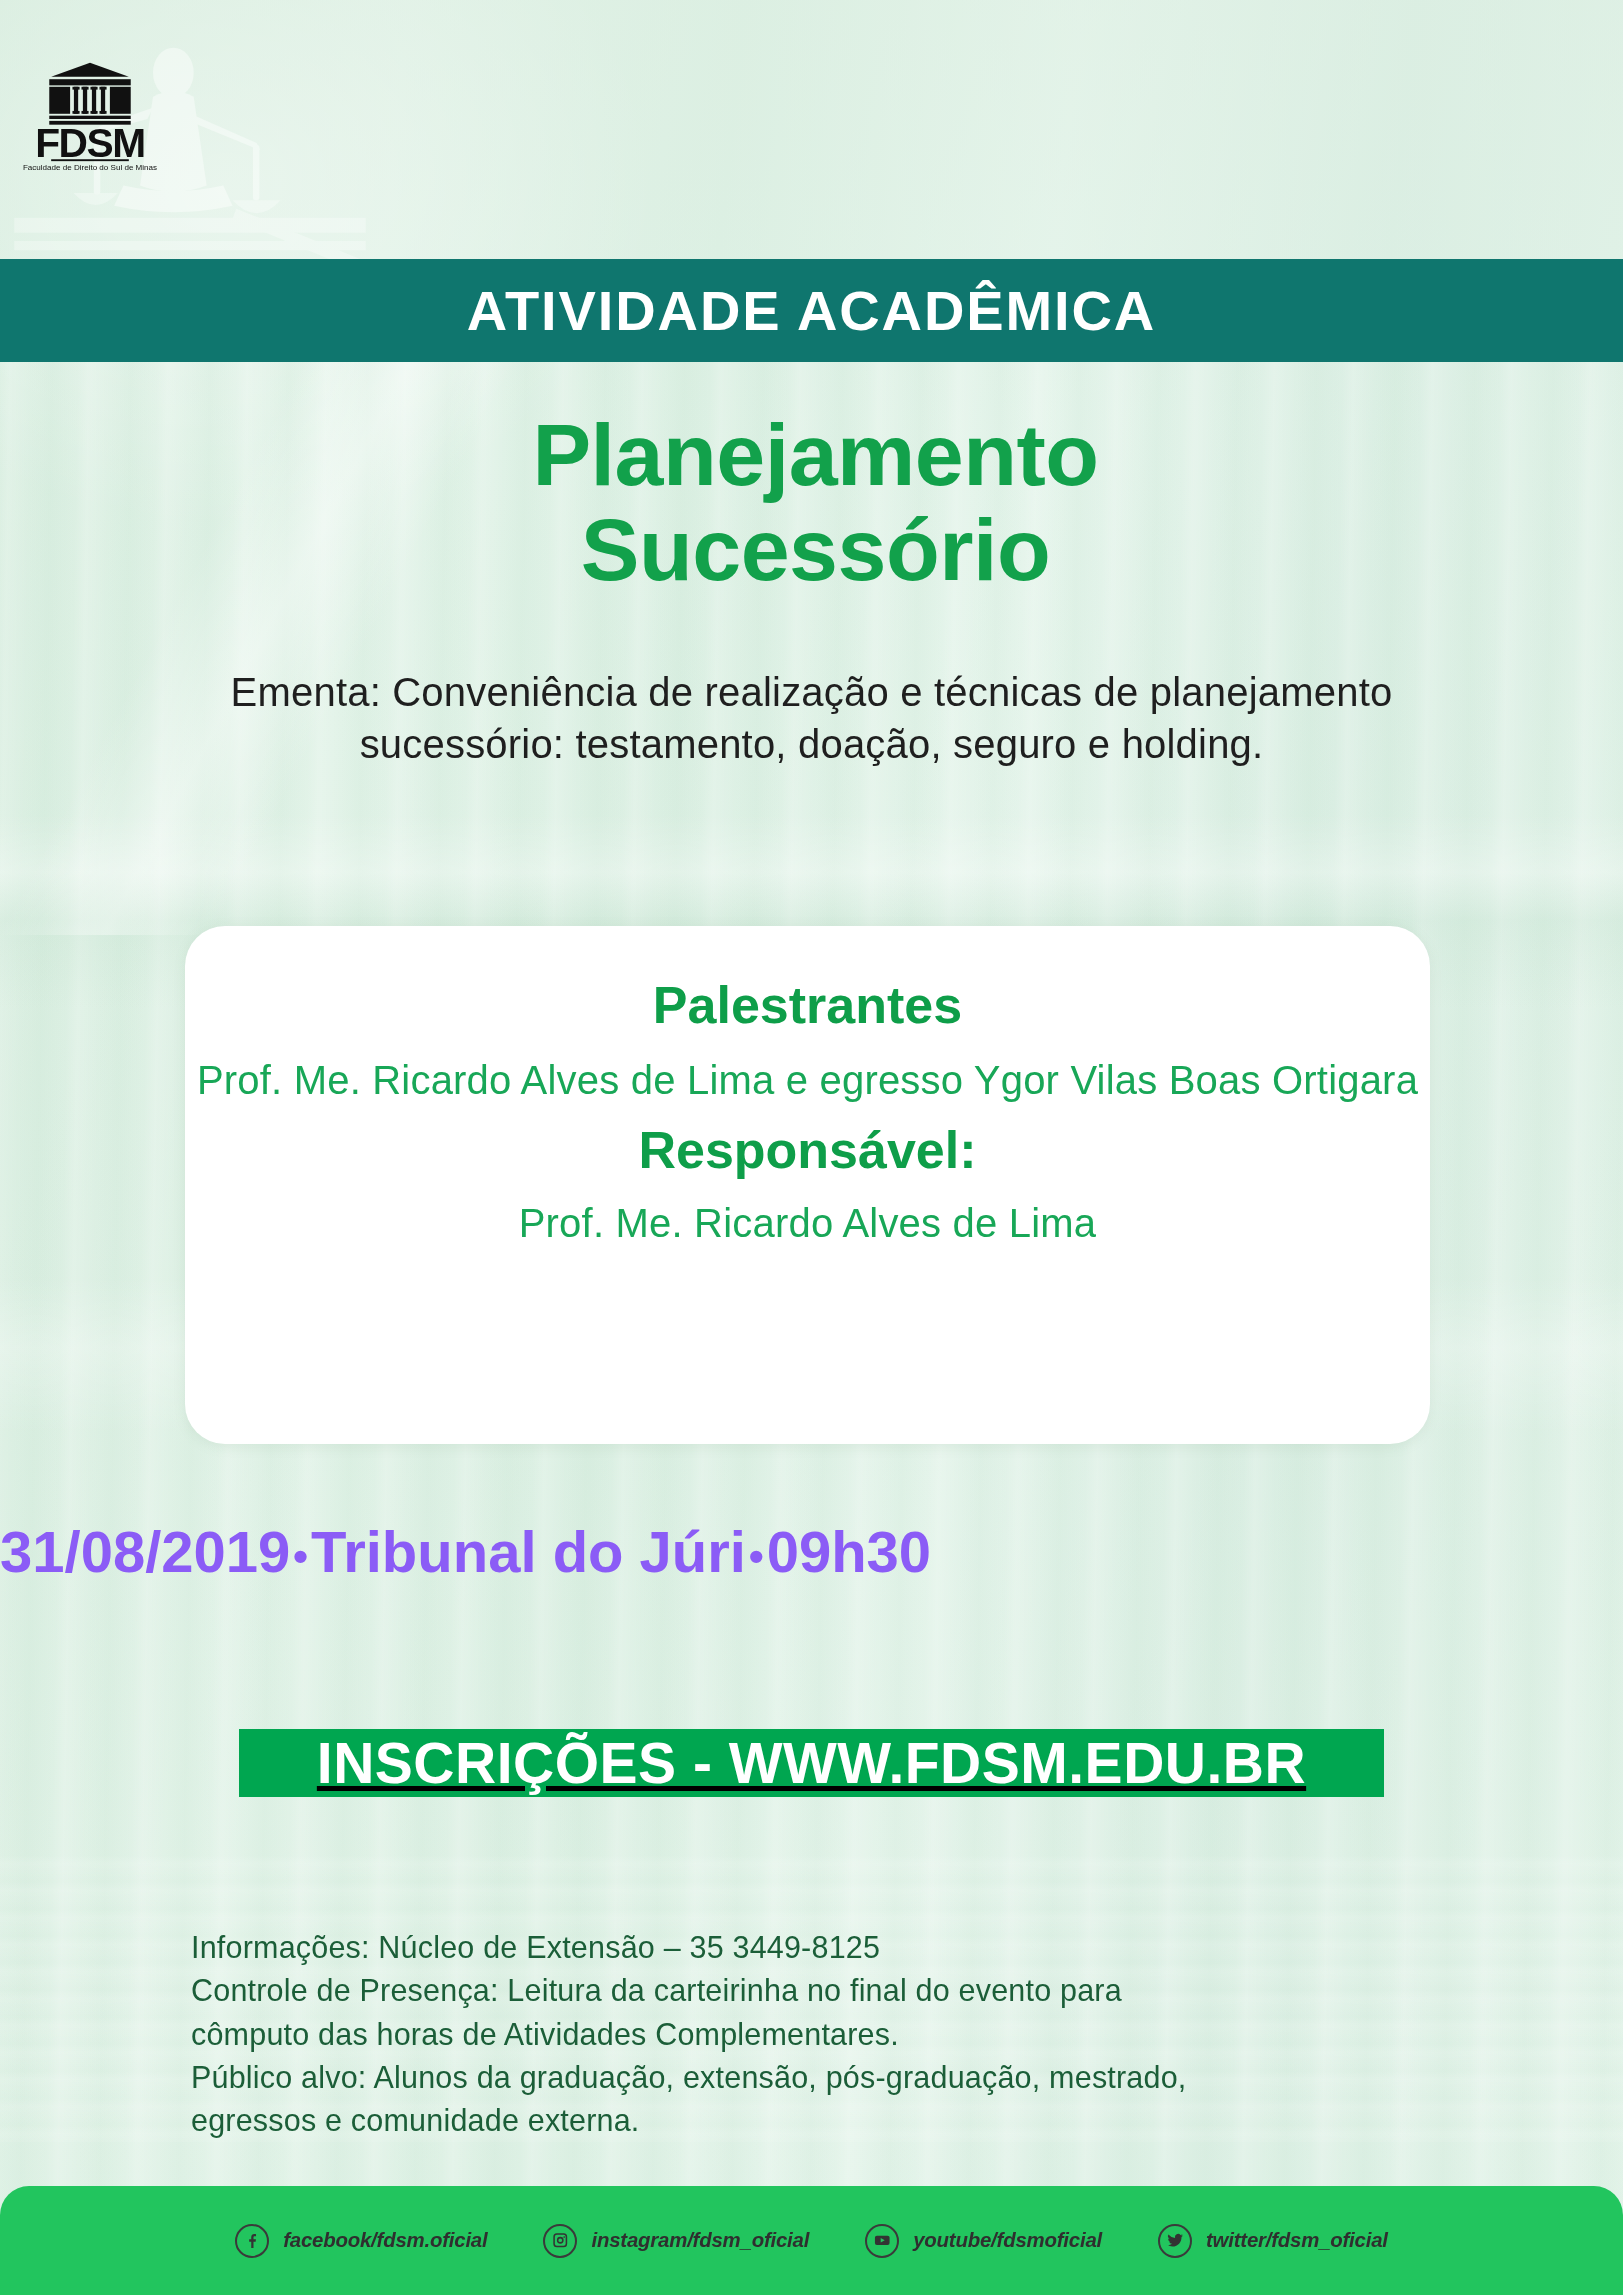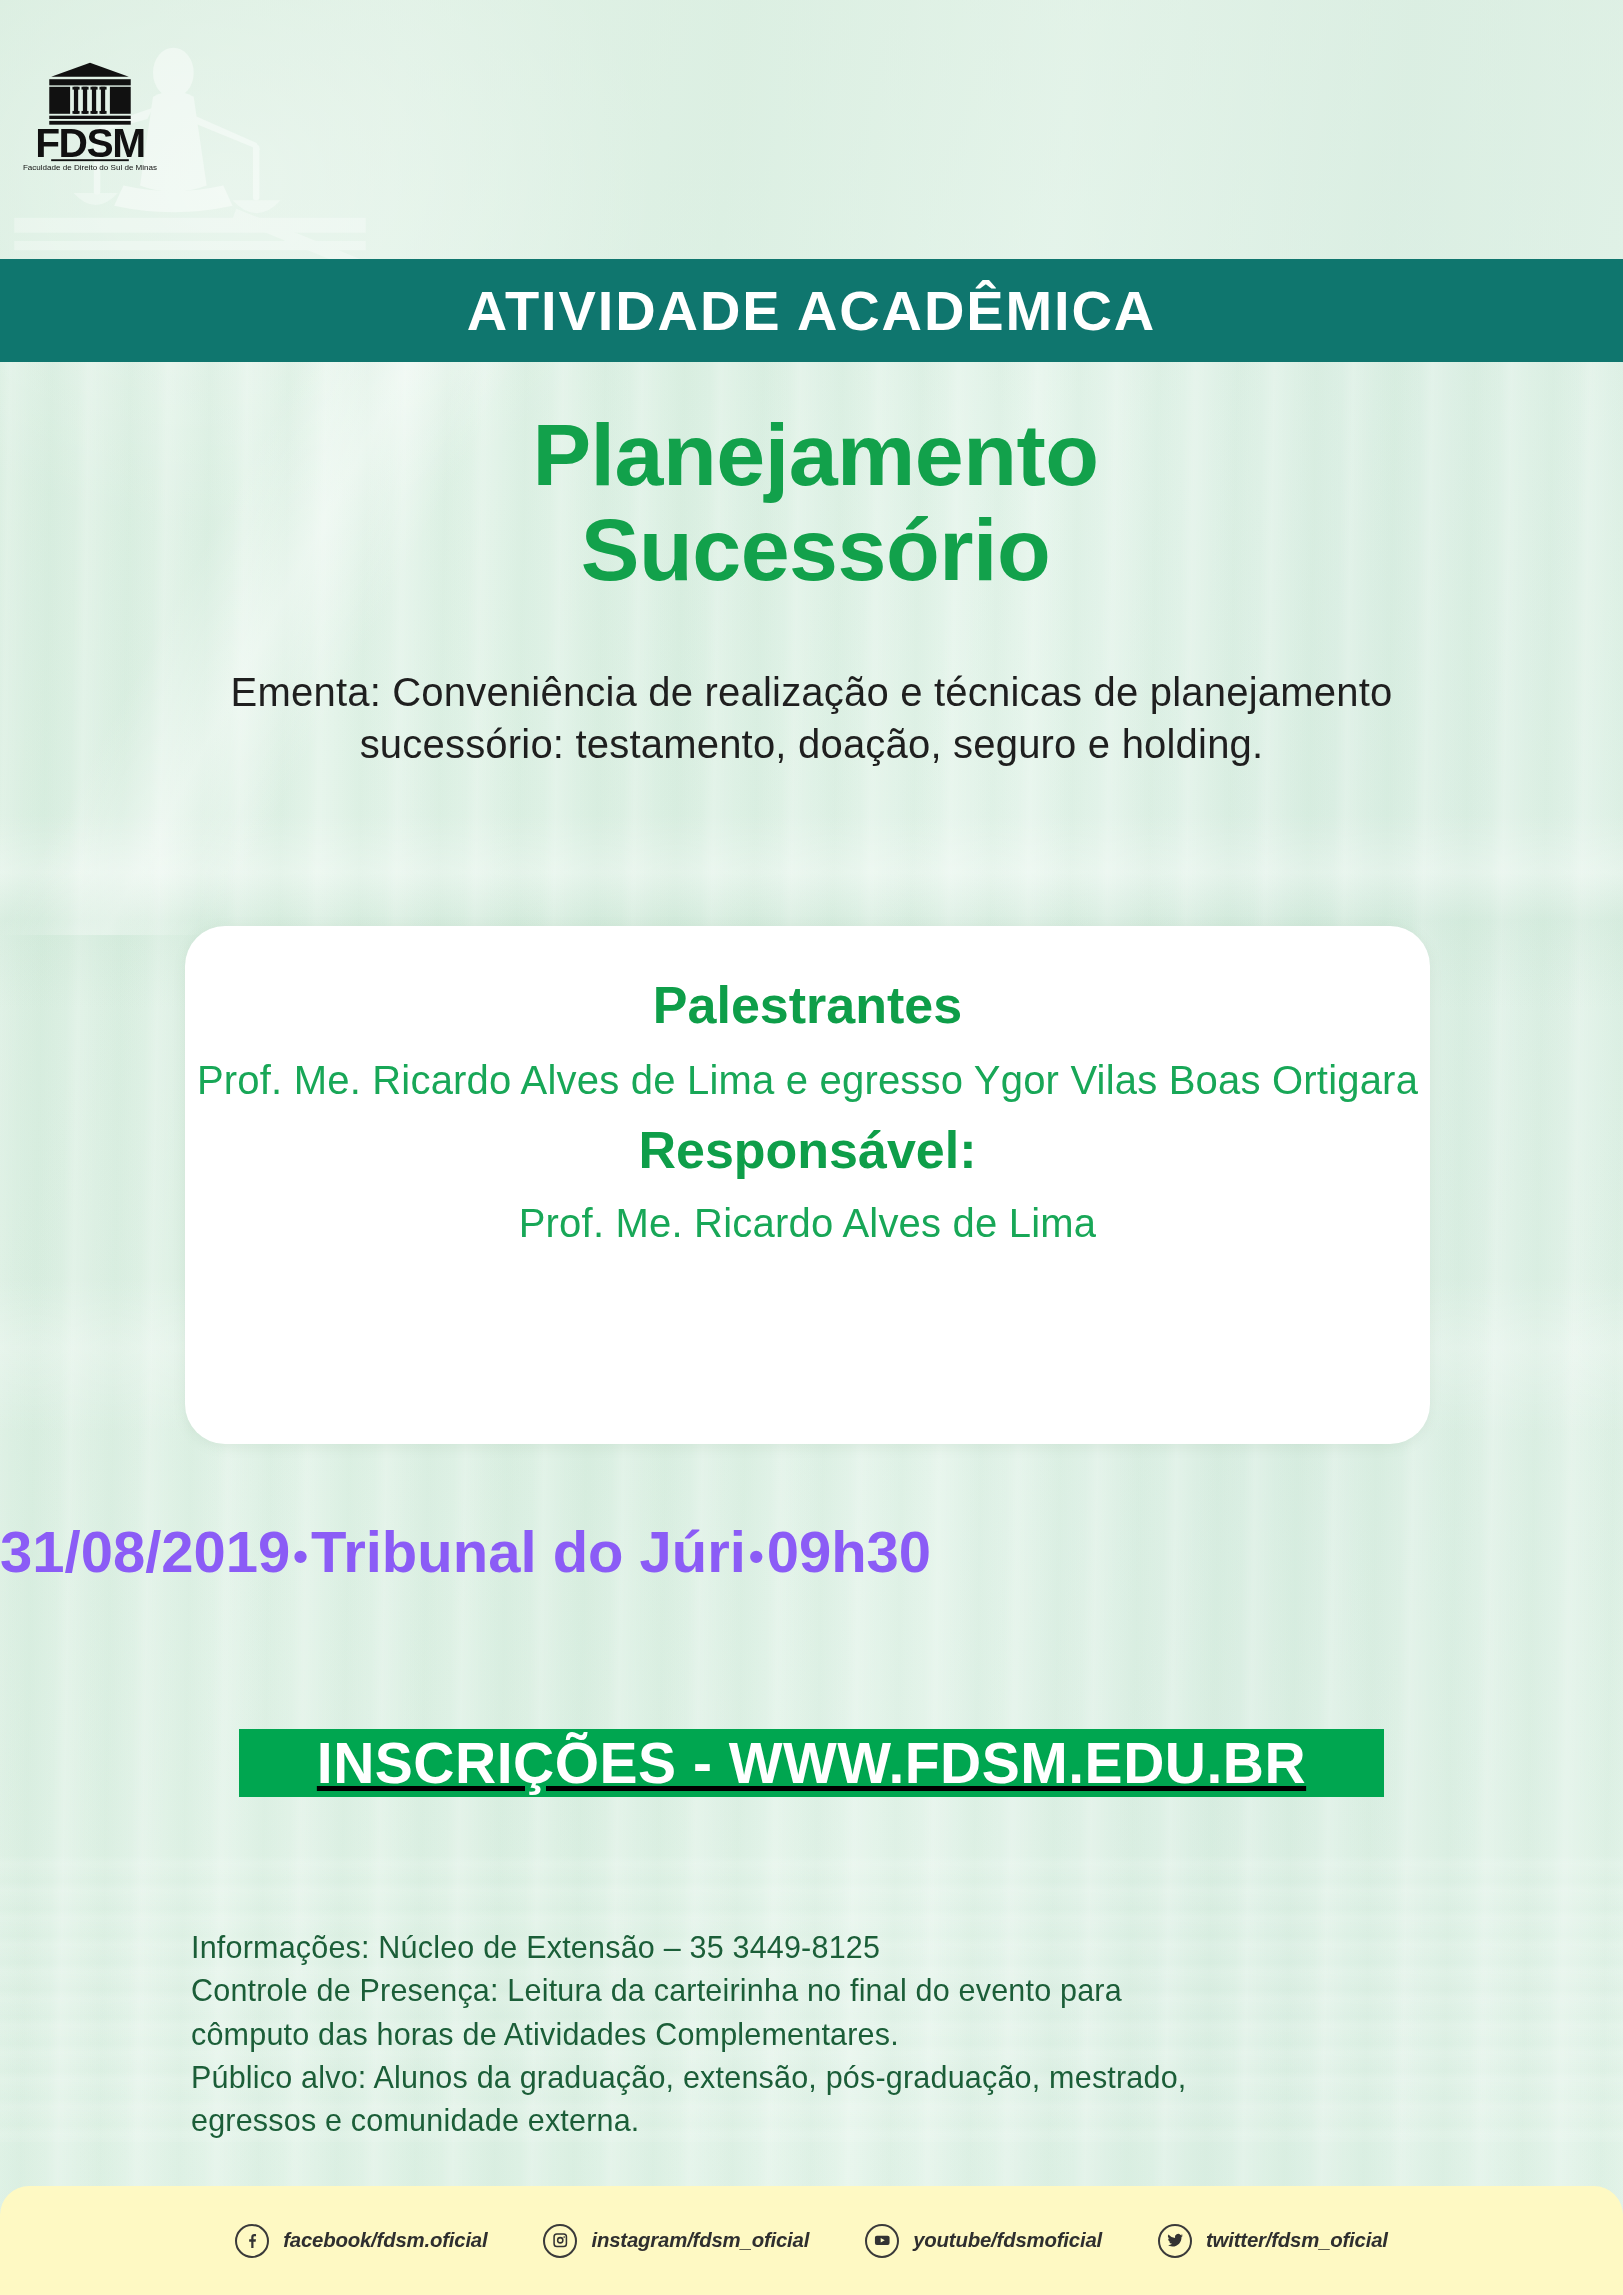--- a/index.html
+++ b/index.html
@@ -200,21 +200,21 @@
     font-weight:400;
     line-height:1.42;
     letter-spacing:0.2px;
   }
   .info p { margin:0; }
 
   
   .footer {
     position:absolute;
     left:0; right:0; top:2186px; height:109px;
-    background:#fef9c3;
+    background:#22c55e;
     border-top-left-radius:29px;
     border-top-right-radius:29px;
     display:flex; align-items:center; justify-content:center;
     gap:56px;
     padding:0 157px;
   }
   .social {
     display:flex; align-items:center; gap:14px;
   }
   .social .ico {

